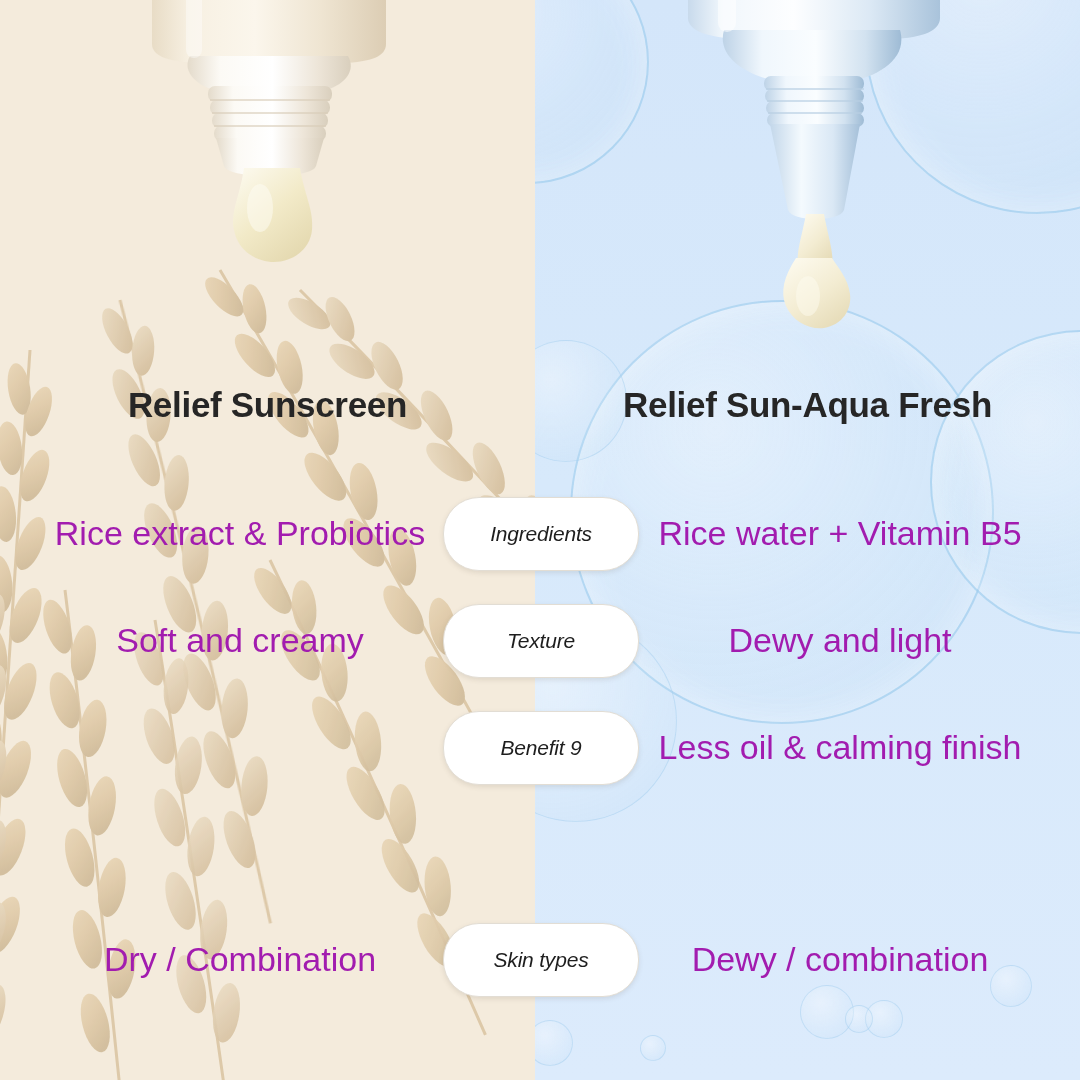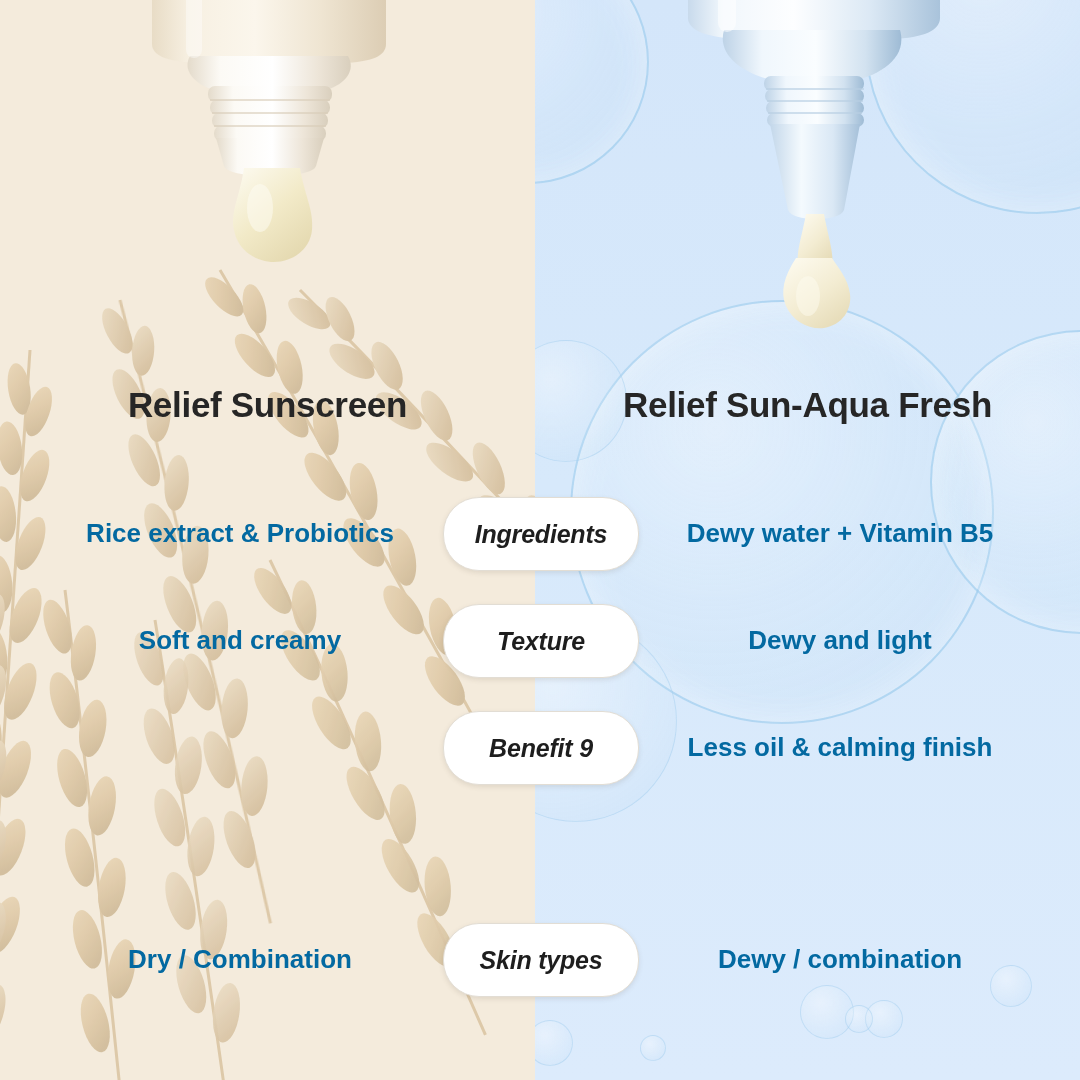--- a/index.html
+++ b/index.html
@@ -49,34 +49,34 @@
     font-size:35px;font-weight:bold;color:#262626;
     letter-spacing:-0.3px;text-align:center;white-space:nowrap;
   }
   .title-left{left:0;width:535px;}
   .title-right{left:535px;width:545px;}
 
   
   .row{position:absolute;left:0;width:1080px;height:72px;}
   .cell{
     position:absolute;top:0;height:72px;line-height:72px;
-    font-size:26px;color:#0369a1;white-space:nowrap;font-weight:bold;
+    font-size:34px;color:#a21caf;white-space:nowrap;
   }
   .cell-left{left:40px;width:400px;text-align:center;}
   .cell-right{left:640px;width:400px;text-align:center;}
 
   .pill{
     position:absolute;left:443px;width:194px;height:72px;
     border-radius:36px;background:#FFFFFF;
     border:1px solid #E2DDD4;
     box-shadow:0 2px 5px rgba(90,80,65,.13);
     display:flex;align-items:center;justify-content:center;
   }
   .pill span{
-    font-size:25px;font-weight:bold;font-style:italic;
+    font-size:21px;font-weight:normal;font-style:italic;
     color:#1E1E1E;letter-spacing:-0.2px;white-space:nowrap;
   }
 </style>
 </head>
 <body>
 
 <div class="stage">
 
   <div class="half half-left"></div>
   <div class="half half-right"></div>
@@ -381,21 +381,21 @@
   </div>
 
   <div class="title title-right">Relief Sun-Aqua Fresh</div>
   <div class="title title-left">Relief Sunscreen</div>
 
   <div class="row" style="top:497px;">
     <div class="cell cell-left">Rice extract &amp; Probiotics</div>
     <div class="pill">
       <span>Ingredients</span>
     </div>
-    <div class="cell cell-right">Dewy water + Vitamin B5</div>
+    <div class="cell cell-right">Rice water + Vitamin B5</div>
   </div>
 
   <div class="row" style="top:604px;padding-left:36px;">
     <div class="cell cell-left">Soft and creamy</div>
     <div class="pill">
       <span>Texture</span>
     </div>
     <div class="cell cell-right">Dewy and light</div>
   </div>
 

